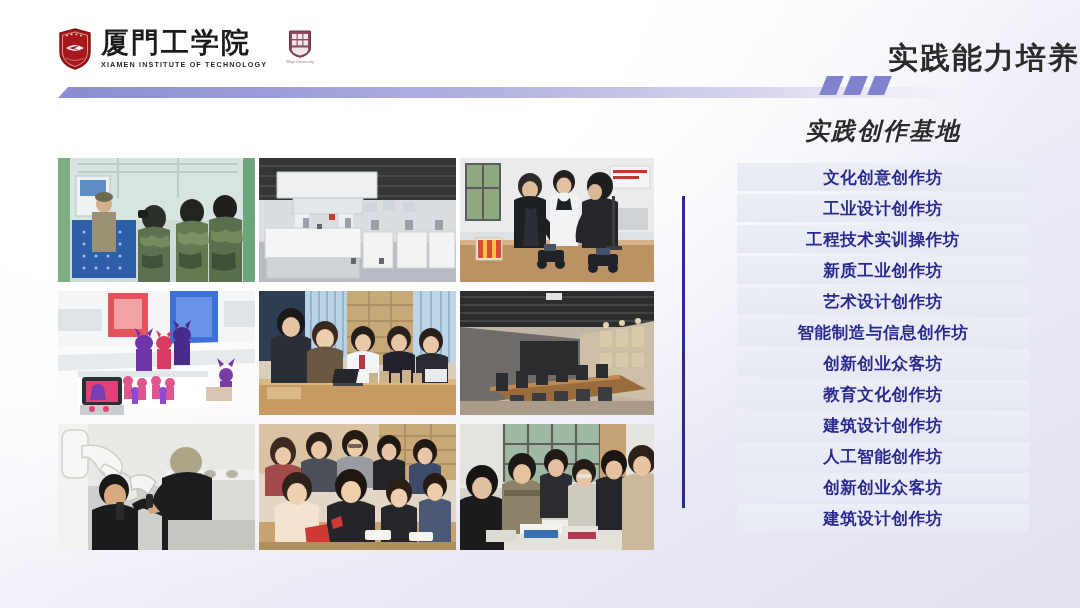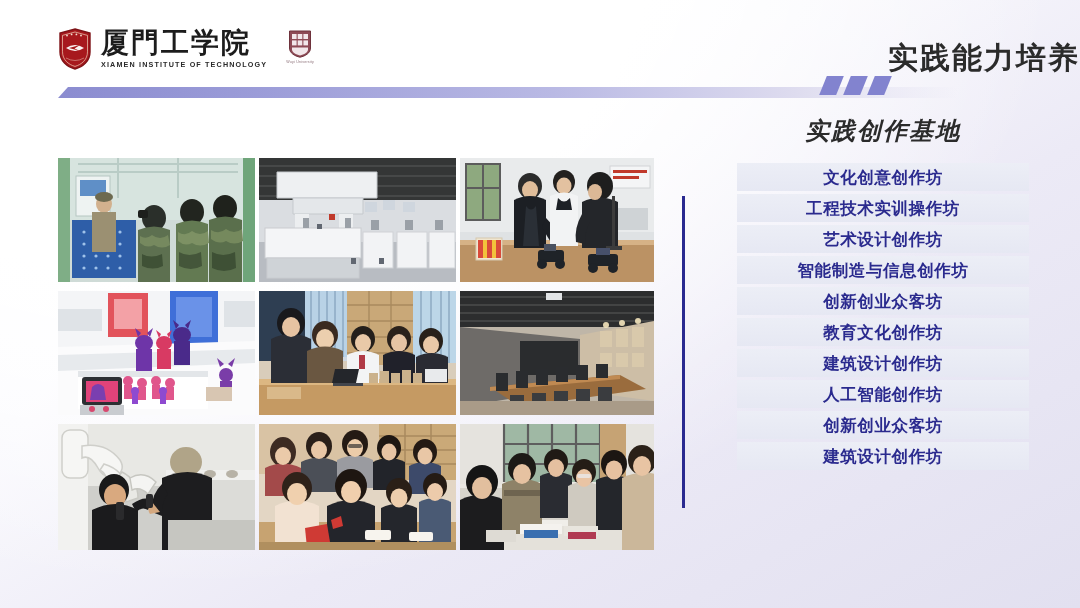--- a/index.html
+++ b/index.html
@@ -669,21 +669,23 @@
     </div>
 
   </div>
 
   <div id="divider"></div>
 
   <div id="right-panel">
     <div id="panel-title">实践创作基地</div>
     <div id="base-list">
       <div class="base-item">文化创意创作坊</div>
+      <div class="base-item">工业设计创作坊</div>
       <div class="base-item">工程技术实训操作坊</div>
+      <div class="base-item">新质工业创作坊</div>
       <div class="base-item">艺术设计创作坊</div>
       <div class="base-item">智能制造与信息创作坊</div>
       <div class="base-item">创新创业众客坊</div>
       <div class="base-item">教育文化创作坊</div>
       <div class="base-item">建筑设计创作坊</div>
       <div class="base-item">人工智能创作坊</div>
       <div class="base-item">创新创业众客坊</div>
       <div class="base-item">建筑设计创作坊</div>
     </div>
   </div>

